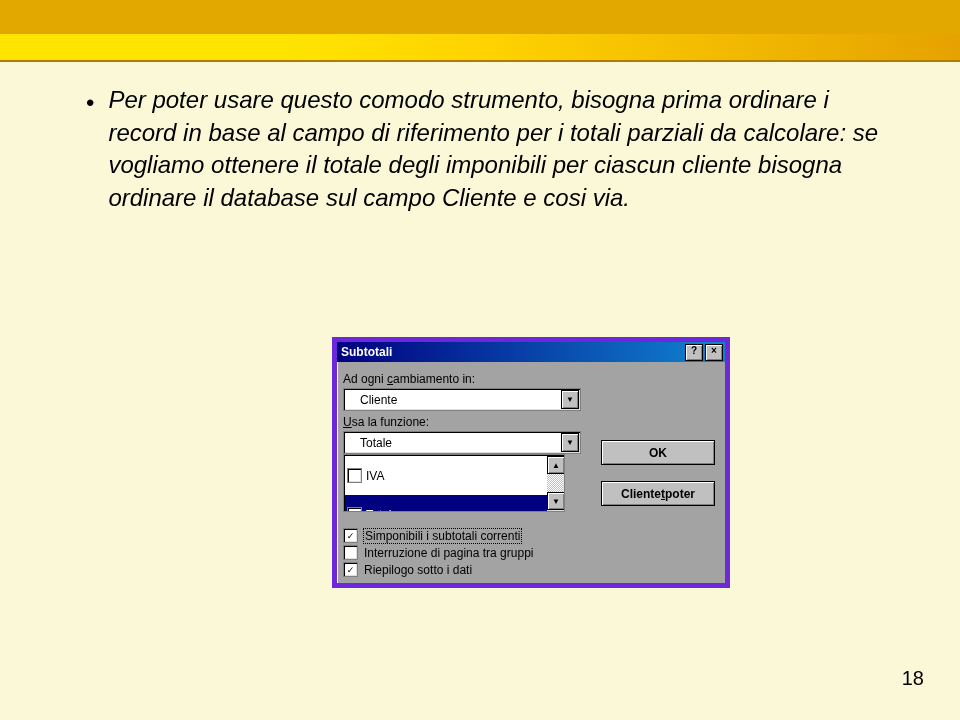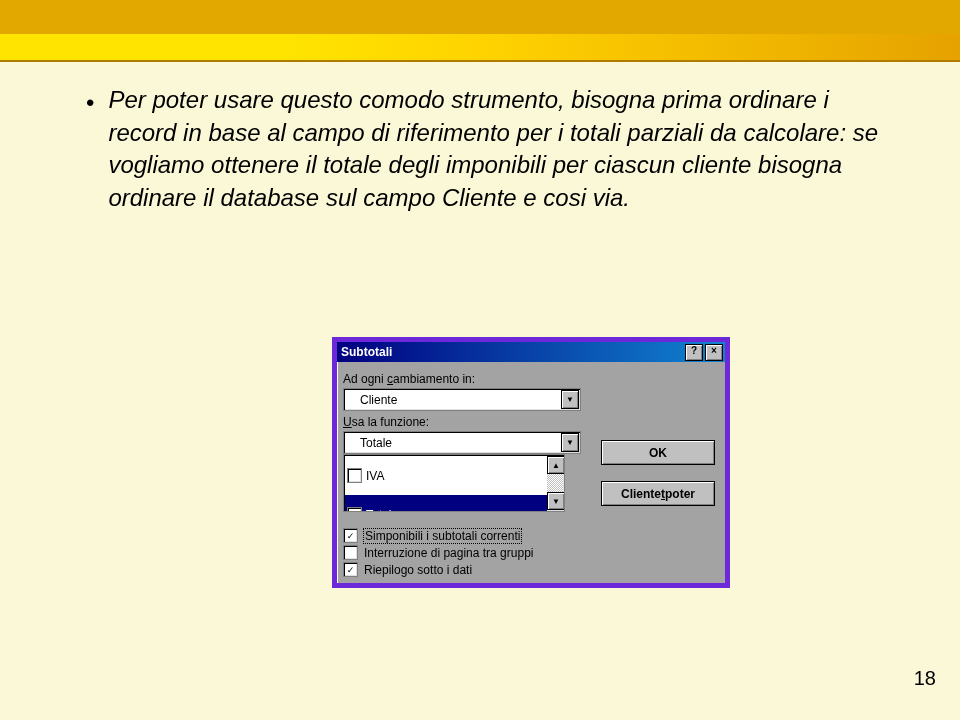--- a/index.html
+++ b/index.html
@@ -39,21 +39,21 @@
   }
   .bullet {
     margin-right: 14px;
     font-style: normal;
     line-height: 1.36;
     margin-top: 3px;
   }
   .page-num {
     position: absolute;
     bottom: 30px;
-    right: 24px;
+    right: 36px;
     font-size: 20px;
     color: #000;
   }
 
   
   .dialog {
     position: absolute;
     left: 332px;
     top: 337px;
     width: 388px;

